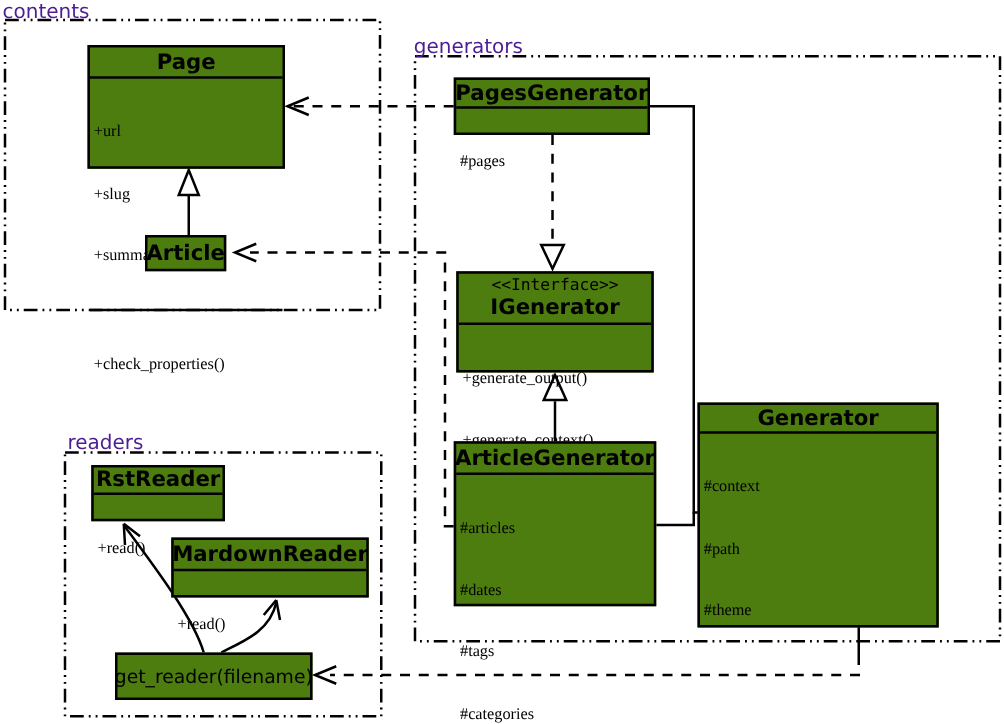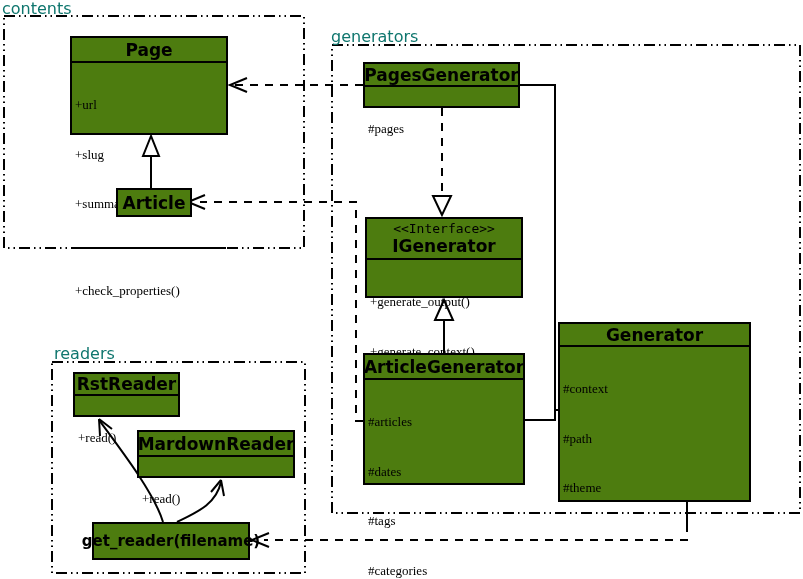--- a/index.html
+++ b/index.html
@@ -2,40 +2,40 @@
 <html><head>
 <meta charset="utf-8">
 <style>
   html,body{margin:0;padding:0}
   body{
     width:803px;height:579px;position:relative;overflow:hidden;
     background:#ffffff;color:#000;
     font-family:"DejaVu Sans", sans-serif;
   }
   svg.stage{position:absolute;left:0;top:0}
-  .pkg-label{position:absolute;font-size:16px;line-height:16px;white-space:nowrap;color:#0f766e}
+  .pkg-label{position:absolute;font-size:16px;line-height:16px;white-space:nowrap;color:#4c1d95}
   .cls{
     position:absolute;background:#4d7c0f;border:2px solid #000;
     box-sizing:border-box;display:flex;flex-direction:column
   }
   .cls-title{
     font-weight:bold;font-size:17px;letter-spacing:0;
     display:flex;flex-direction:column;align-items:center;justify-content:center;
     flex:0 0 auto;white-space:nowrap
   }
   .sect{
     border-top:2px solid #000;padding:1px 3px;
     font-family:Liberation Serif, serif;font-size:13px;line-height:16.5px;
     white-space:pre;flex:0 0 auto;overflow:hidden
   }
   .stereo{
     font-family:"DejaVu Sans Mono", monospace;
     font-weight:normal;font-size:13px;line-height:15px
   }
-  .plain .cls-title{font-weight:bold;font-size:15px}
+  .plain .cls-title{font-weight:normal;font-size:15px}
   .lineart{fill:none;stroke:#000;stroke-width:2}
   .dashline{fill:none;stroke:#000;stroke-width:2;stroke-dasharray:8 7}
   .pkgline{fill:none;stroke:#000;stroke-width:2;stroke-dasharray:11 4 1.5 4 1.5 4}
   .tri{fill:#fff;stroke:#000;stroke-width:2;stroke-linejoin:miter}
   .openarrow{fill:none;stroke:#000;stroke-width:2;stroke-linecap:butt}
 </style>
 </head>
 <body>
 
 <svg class="stage" width="803" height="579" viewBox="0 0 803 579">
@@ -83,21 +83,21 @@
   <div class="sect">
     <div>+url</div>
     <div>+slug</div>
     <div>+summary</div>
   </div>
   <div class="sect">
     <div>+check_properties()</div>
   </div>
 </div>
 
-<div class="cls" style="left:116px;top:188px;width:76px;height:29px">
+<div class="cls" style="left:116px;top:188px;width:65px;height:29px">
   <div class="cls-title" style="flex:1">Article</div>
 </div>
 
 <div class="cls" style="left:363px;top:62px;width:157px;height:46px">
   <div class="cls-title" style="height:21px">PagesGenerator</div>
   <div class="sect">
     <div>#pages</div>
   </div>
 </div>
 

